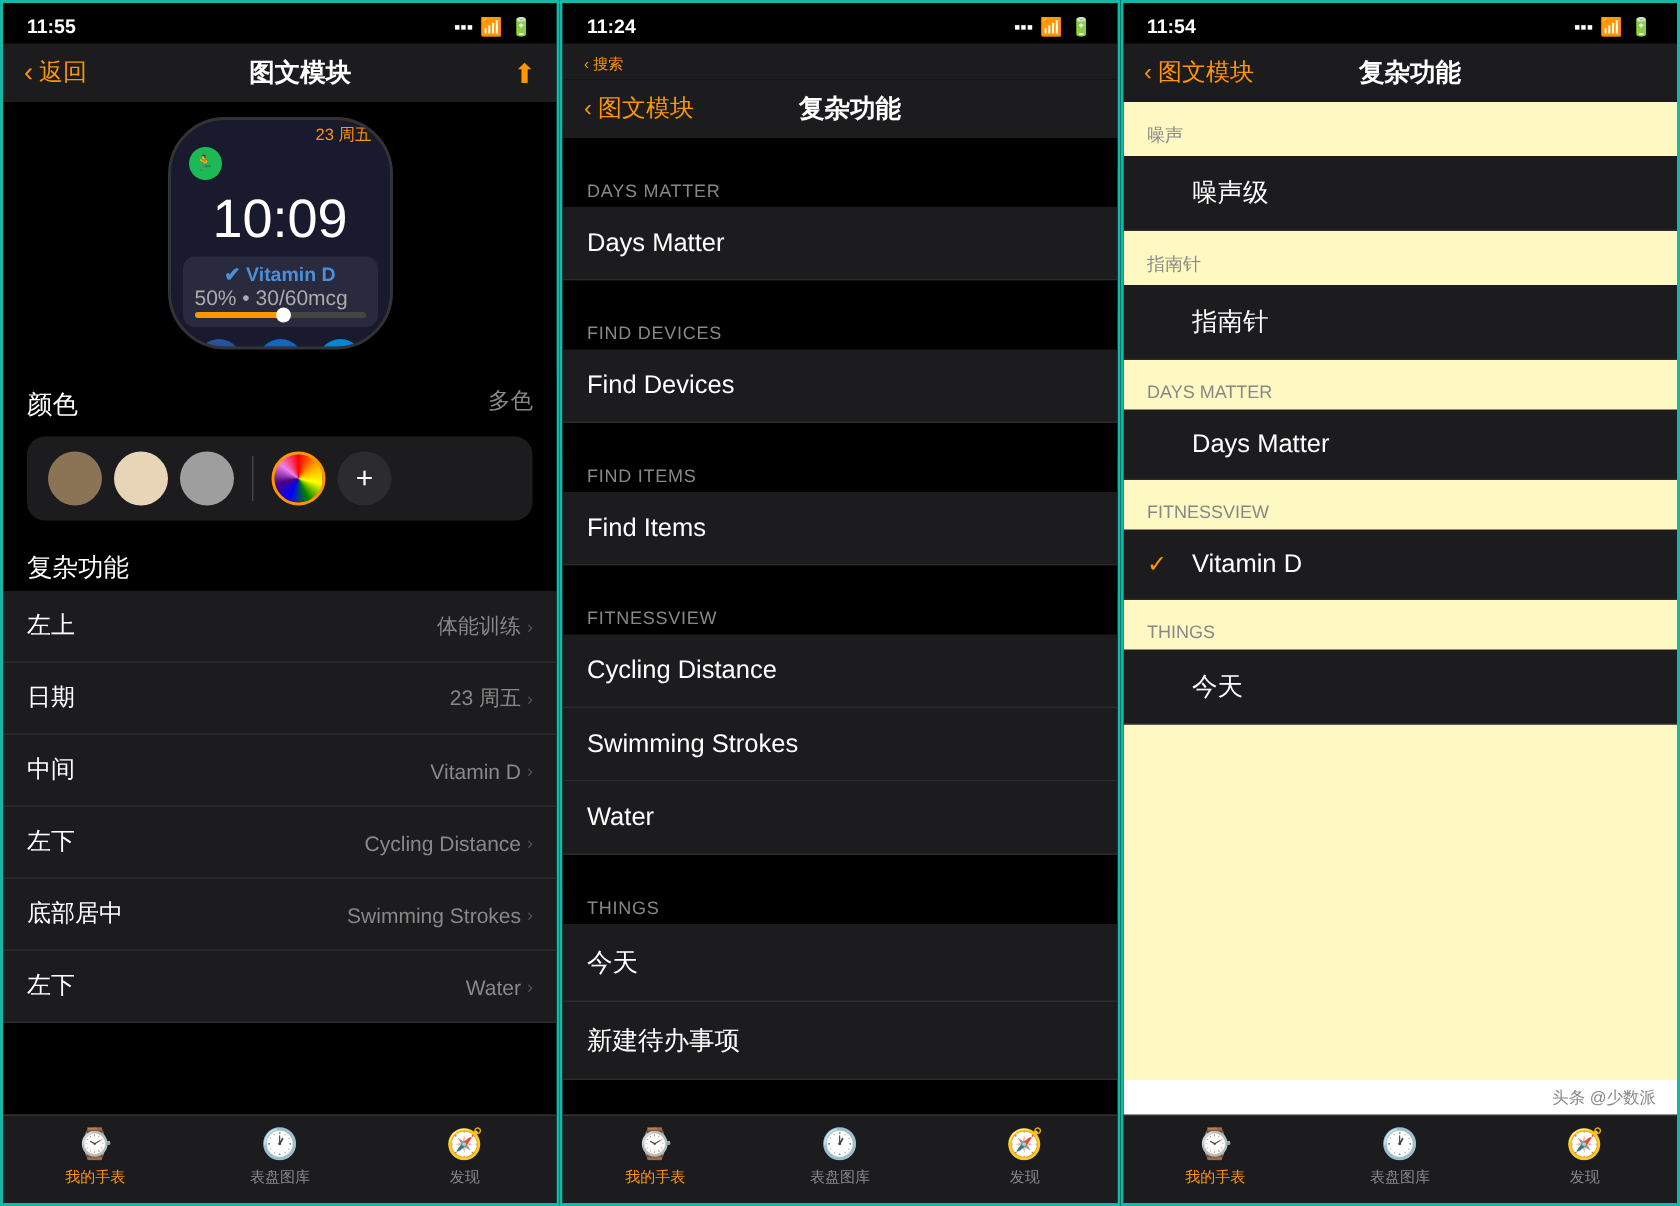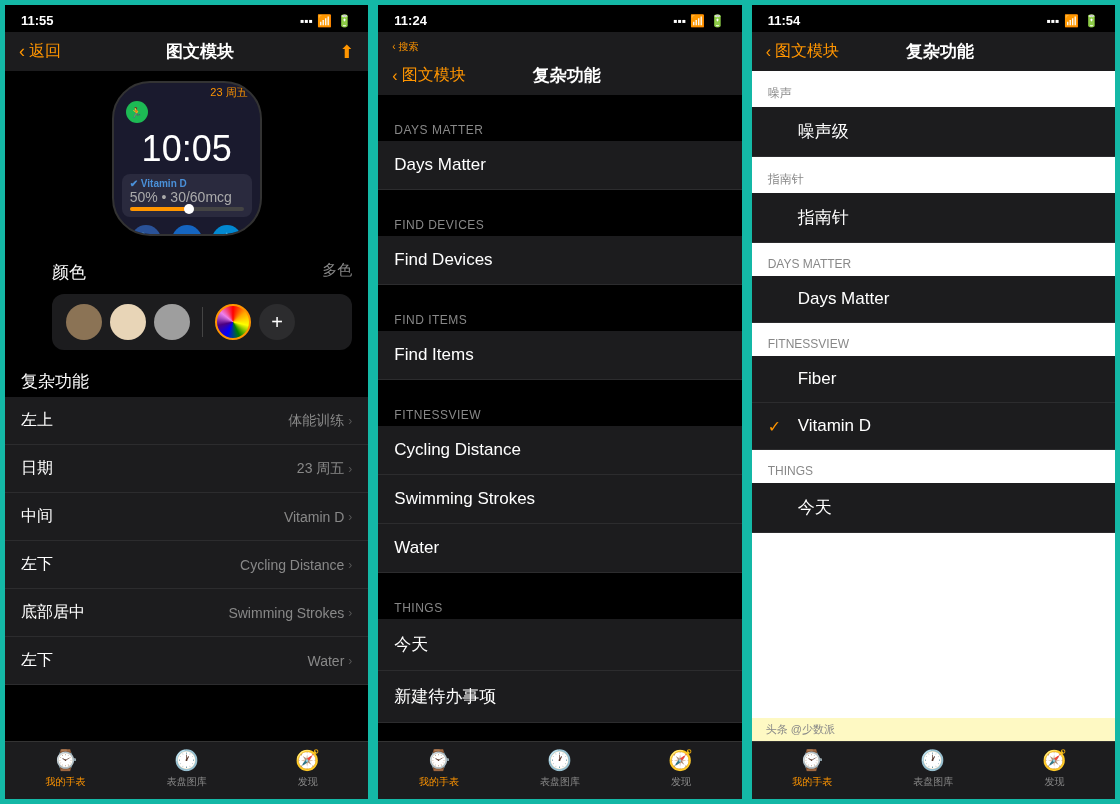--- a/index.html
+++ b/index.html
@@ -11,21 +11,21 @@
       display: flex;
       overflow: hidden;
     }
 
     
     .phone {
       flex: 1;
       background: #000;
       display: flex;
       flex-direction: column;
-      border: 5px solid #14b8a6;
+      border: 2px solid #14b8a6;
       position: relative;
       overflow: hidden;
     }
 
     
     .status-bar {
       display: flex;
       justify-content: space-between;
       align-items: center;
       padding: 8px 16px 4px;
@@ -116,22 +116,23 @@
       font-size: 10px;
     }
     .watch-supplement {
       background: #2a2a3e;
       margin: 4px 8px;
       border-radius: 8px;
       padding: 4px 8px;
     }
     .watch-supplement-title {
       color: #4a90d9;
-      font-size: 10px;
+      font-size: 13px;
       font-weight: 600;
+      text-align: center;
     }
     .watch-supplement-sub {
       color: #aaa;
       font-size: 14px;
     }
     .watch-progress {
       height: 4px;
       background: #444;
       border-radius: 2px;
       margin: 2px 0;
@@ -186,21 +187,20 @@
     }
     .chevron {
       color: #555;
       font-size: 12px;
     }
 
     
     .color-section {
       padding: 10px 16px;
       background: #000;
-      margin-left: 31px;
     }
     .color-section-header {
       display: flex;
       justify-content: space-between;
       color: #fff;
       font-size: 17px;
       font-weight: 500;
       margin-bottom: 10px;
     }
     .color-section-right {
@@ -286,21 +286,21 @@
       font-size: 17px;
     }
     .section-gap {
       height: 20px;
       background: #000;
     }
 
     
     .panel3-content {
       flex: 1;
-      background: #ffffff;
+      background: #fef9c3;
       overflow-y: auto;
     }
     .panel3-section-label {
       padding: 14px 16px 5px;
       color: #888;
       font-size: 12px;
     }
     .panel3-row {
       padding: 13px 16px;
       background: #1c1c1e;
@@ -360,21 +360,21 @@
     <span class="nav-title">图文模块</span>
     <span style="color:#ff9500;font-size:18px;">⬆</span>
   </div>
 
   <div class="panel1-content">
 
     <div class="watch-preview">
       <div class="watch-face">
         <div class="watch-date">23 周五</div>
         <div class="watch-activity">🏃</div>
-        <div class="watch-time">10:05</div>
+        <div class="watch-time">10:09</div>
         <div class="watch-supplement">
           <div class="watch-supplement-title">✔ Vitamin D</div>
           <div class="watch-supplement-sub">50% • 30/60mcg</div>
           <div class="watch-progress">
             <div class="watch-progress-fill"></div>
             <div class="watch-progress-dot"></div>
           </div>
         </div>
         <div class="watch-icons-row">
           <div class="watch-icon-circle" style="background:#2a5298;">🚴</div>
@@ -562,37 +562,33 @@
     </div>
 
     <div class="panel3-section-label">DAYS MATTER</div>
     <div class="panel3-row">
       <span class="check-icon"></span>
       <span>Days Matter</span>
     </div>
 
     <div class="panel3-section-label">FITNESSVIEW</div>
     <div class="panel3-row">
-      <span class="check-icon"></span>
-      <span>Fiber</span>
-    </div>
-    <div class="panel3-row">
       <span class="check-icon" style="color:#ff9500;">✓</span>
       <span>Vitamin D</span>
     </div>
 
     <div class="panel3-section-label">THINGS</div>
     <div class="panel3-row">
       <span class="check-icon"></span>
       <span>今天</span>
     </div>
   </div>
 
   <div style="position:relative;">
-    <div style="padding:4px 14px;background:#fef9c3;color:#888;font-size:11px;text-align:left;">头条 @少数派</div>
+    <div style="padding:4px 14px;background:#ffffff;color:#888;font-size:11px;text-align:right;">头条 @少数派</div>
   </div>
 
   <div class="tab-bar">
     <div class="tab-item active">
       <span class="tab-icon">⌚</span>
       <span>我的手表</span>
     </div>
     <div class="tab-item inactive">
       <span class="tab-icon">🕐</span>
       <span>表盘图库</span>

